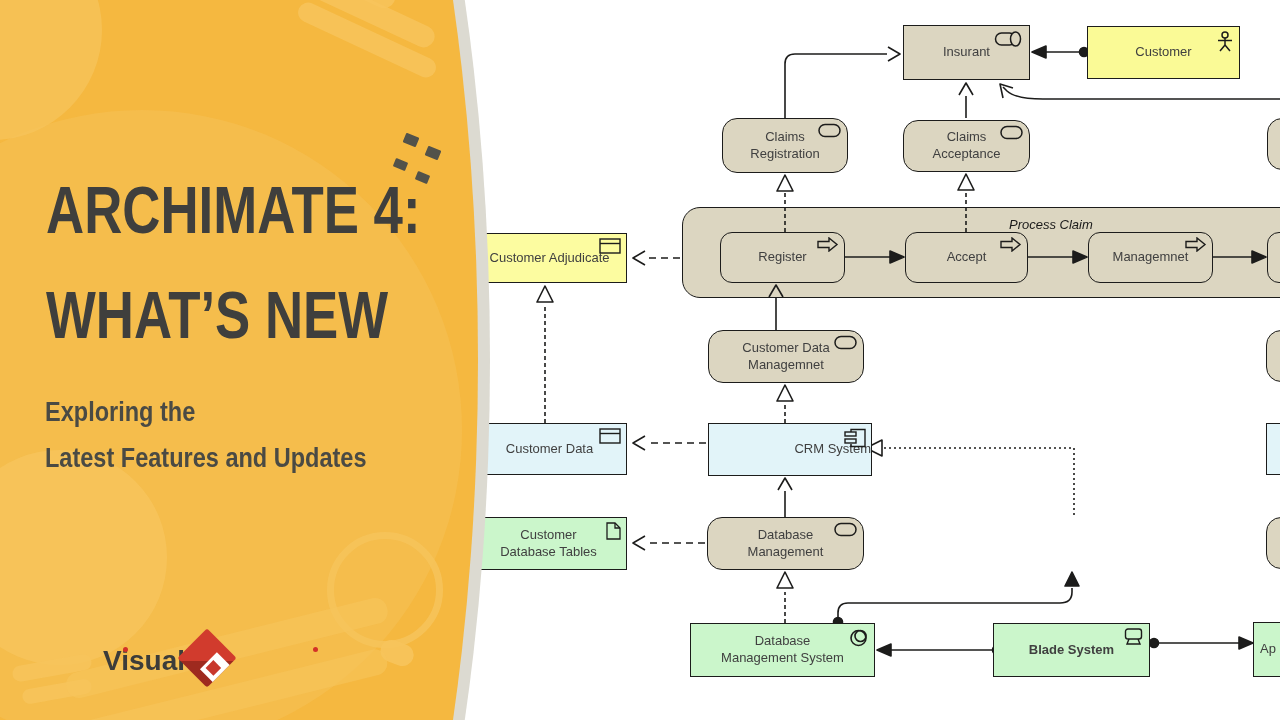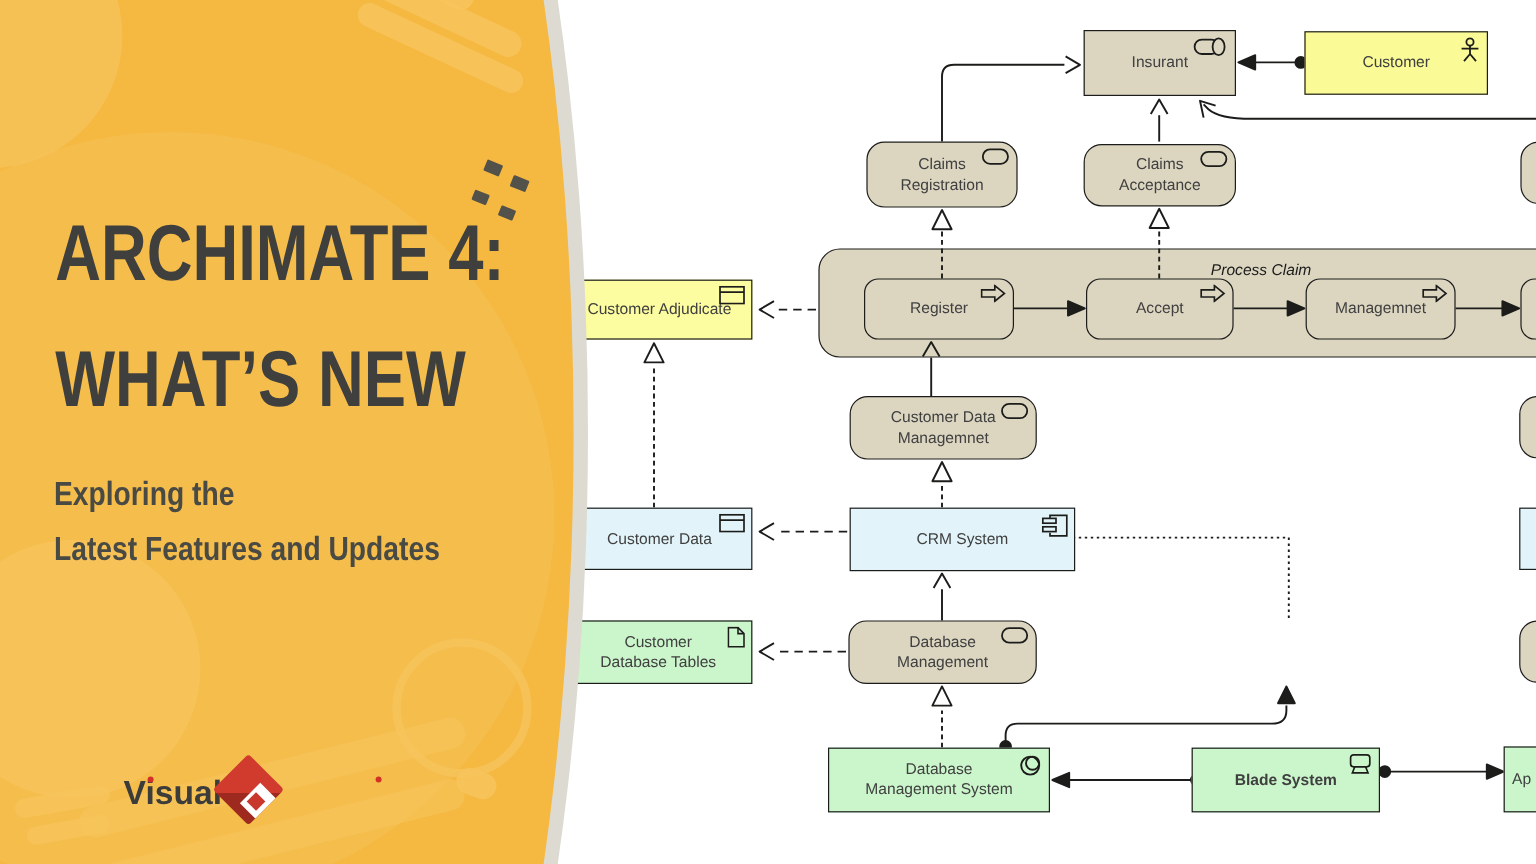--- a/index.html
+++ b/index.html
@@ -259,21 +259,21 @@
   <div class="node beige rounded" style="left:708px;top:330px;width:156px;height:53px;">
     <span class="lbl">Customer Data
 Managemnet</span>
     <svg class="node-icon" width="24" height="15" viewBox="0 0 24 15" fill="none" stroke="#1c1c1b" stroke-width="1.5">
       <rect x="1" y="1.5" width="21" height="12" rx="6"></rect>
     </svg>
   </div>
 
   <div class="node beige rounded" style="left:1266px;top:330px;width:70px;height:52px;"></div>
 
-  <div class="node blue" style="left:708px;top:423px;width:188px;height:53px;">
+  <div class="node blue" style="left:708px;top:423px;width:164px;height:53px;justify-content:flex-end;">
     <span class="lbl">CRM System</span>
     <svg class="node-icon" width="22" height="20" viewBox="0 0 22 20" fill="none" stroke="#1c1c1b" stroke-width="1.4">
       <path d="M7,4 V1.5 H21 V18.5 H7 V16"></path>
       <rect x="1" y="4" width="11" height="4" fill="#e2f4f9"></rect>
       <rect x="1" y="11" width="11" height="4" fill="#e2f4f9"></rect>
     </svg>
   </div>
 
   <div class="node blue" style="left:472px;top:423px;width:155px;height:52px;">
     <span class="lbl">Customer Data</span>

